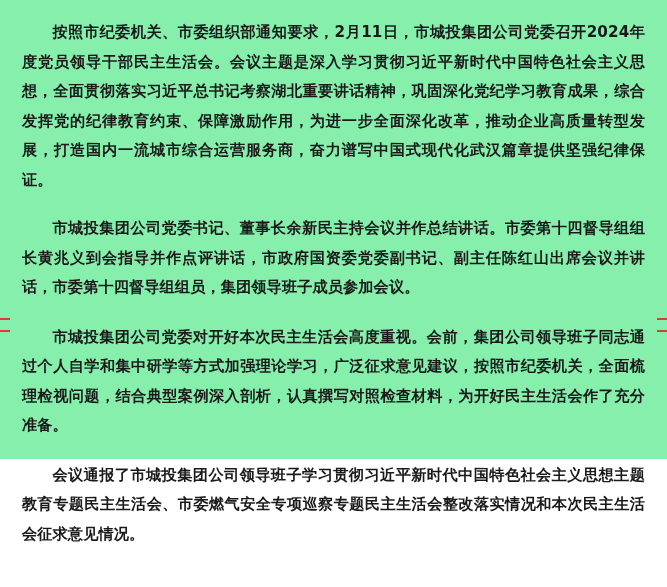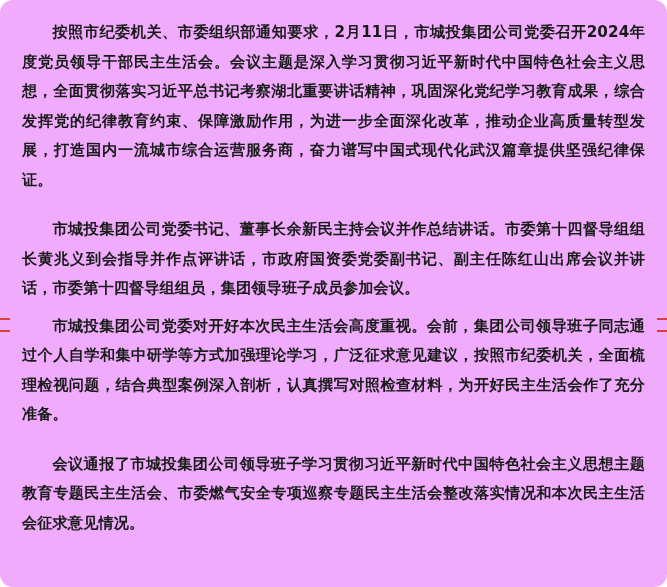--- a/index.html
+++ b/index.html
@@ -9,39 +9,39 @@
   body {
     width: 667px;
     height: 587px;
     background: #ffffff;
     font-family: "DejaVu Sans", "Liberation Sans", sans-serif;
     overflow: hidden;
   }
   .page {
     position: relative;
     width: 667px;
-    height: 587px;
-    background: #f0abfc;
+    height: 459px;
+    background: #86efac;
     box-sizing: border-box;
     padding: 18px 22px 0 22px;
-    border-radius: 13px;
   }
   .para {
     font-size: 15.2px;
     line-height: 29.5px;
     color: #1a1a1a;
     text-align: justify;
     text-justify: inter-ideograph;
     text-indent: 2em;
     margin: 0 0 20px 0;
     letter-spacing: 0.1px;
     font-weight: 600;
   }
   .para.tight {
-    margin-bottom: 8px;
+    margin-bottom: 19px;
+    font-family: Liberation Mono, monospace;
   }
   .para.last {
     margin-bottom: 16px;
   }
   
   .side-mark {
     position: absolute;
     width: 10px;
     height: 2px;
     background: #d93f36;

